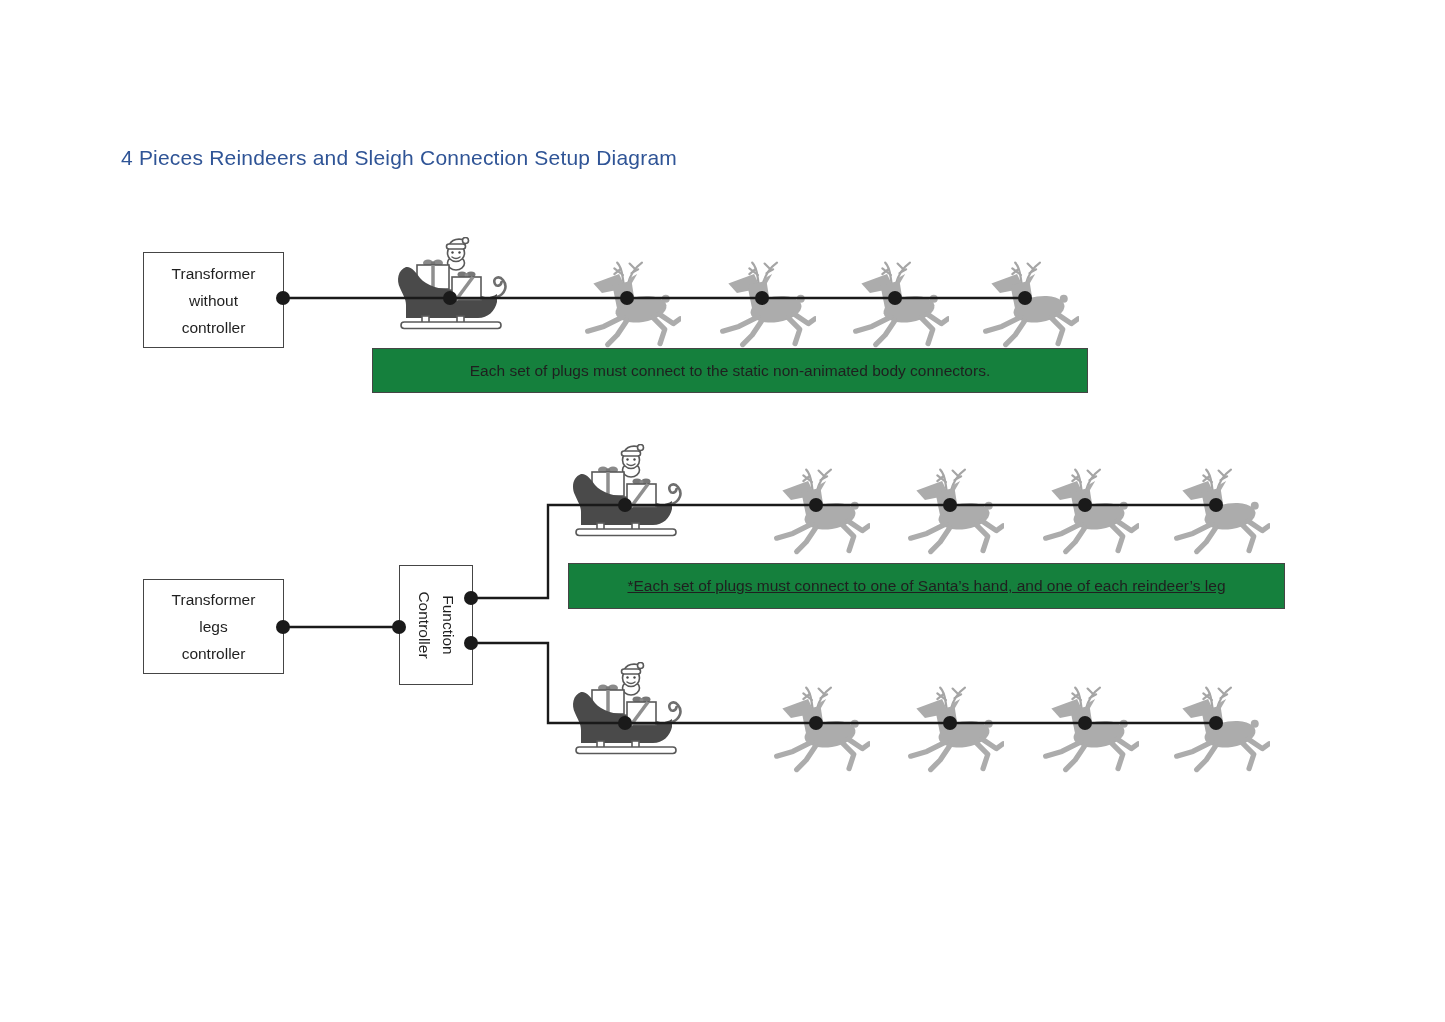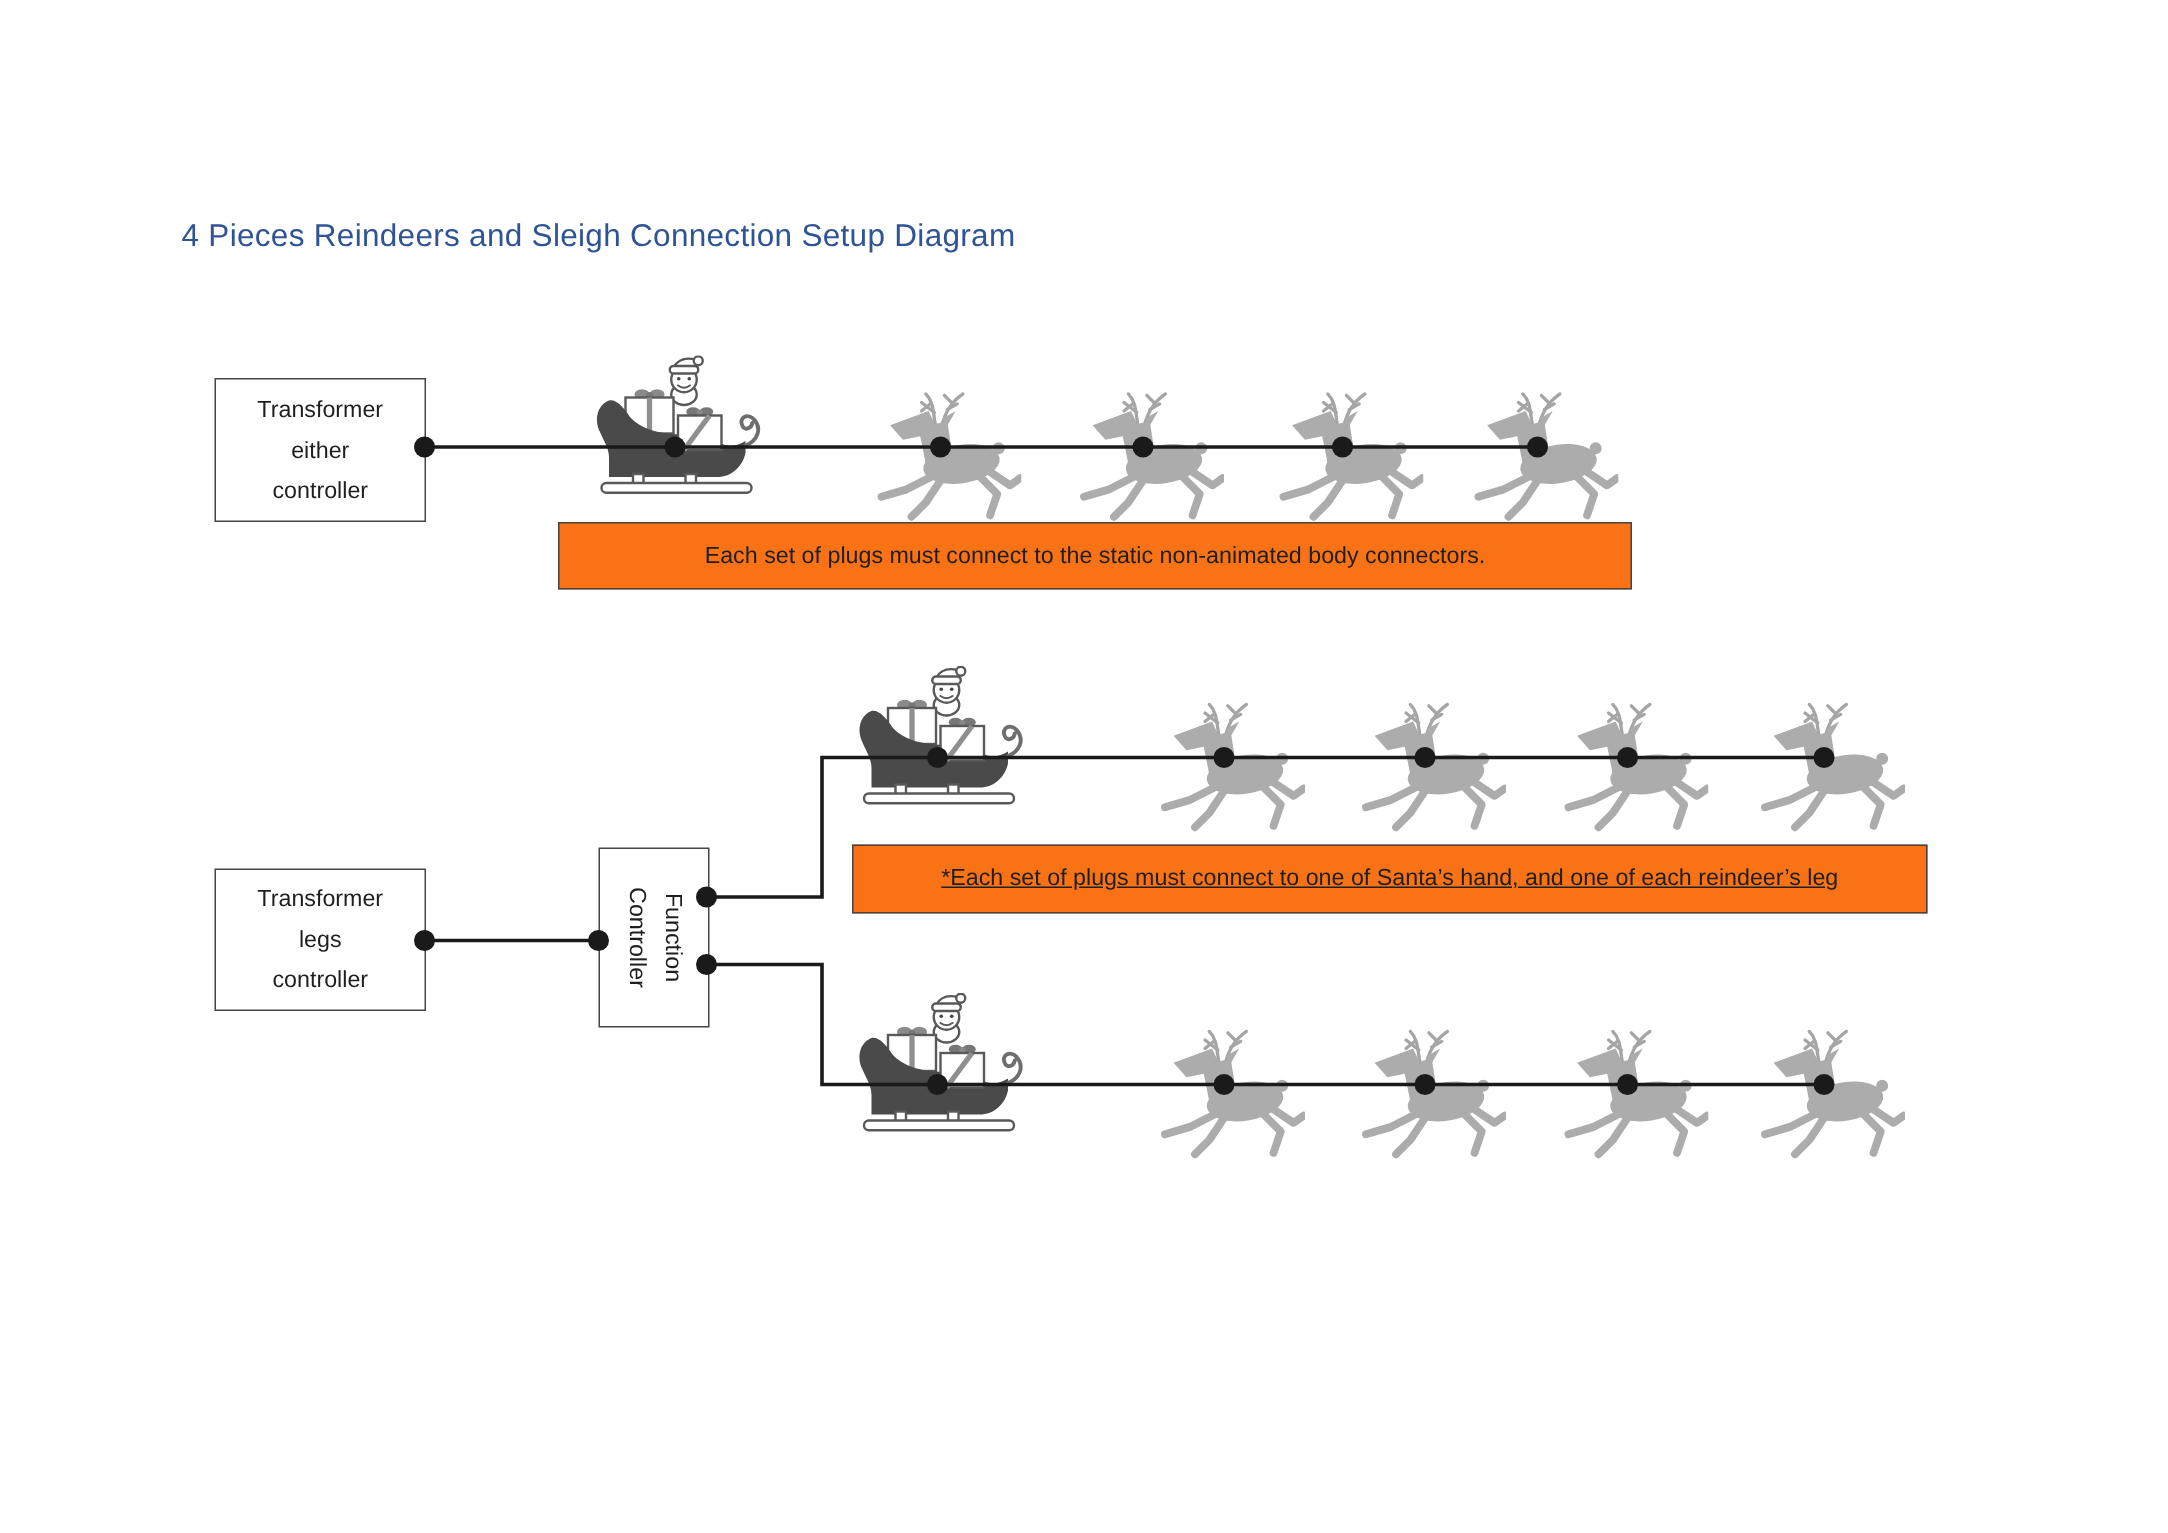--- a/index.html
+++ b/index.html
@@ -32,21 +32,21 @@
   .node-b{left:143px;top:579px;width:139px;height:93px;}
   .node-fc{left:399px;top:565px;width:72px;height:118px;}
   .fc-rot{
     position:absolute;left:50%;top:50%;width:118px;height:72px;
     transform:translate(-50%,-50%) rotate(90deg);
     display:flex;flex-direction:column;align-items:center;justify-content:center;
     font-size:15.5px;line-height:24px;text-align:center;
   }
 
   .callout{
-    position:absolute;z-index:4;background:#f97316;
+    position:absolute;z-index:4;background:#15803d;
     border:1.4px solid var(--box-border-gray,#454545);
     display:flex;align-items:center;justify-content:center;
     font-size:15.5px;text-align:center;
   }
   .callout-1{left:372px;top:348px;width:714px;height:43px;}
   .callout-2{left:568px;top:563px;width:715px;height:44px;text-decoration:underline;}
   .callout-3{left:563px;top:791px;width:718px;height:43px;}
 
   .note{
     position:absolute;left:148px;top:859px;width:1180px;z-index:4;
@@ -213,21 +213,21 @@
 
     <circle class="dot" cx="625" cy="723" r="7"></circle>
     <circle class="dot" cx="816" cy="723" r="7"></circle>
     <circle class="dot" cx="950" cy="723" r="7"></circle>
     <circle class="dot" cx="1085" cy="723" r="7"></circle>
     <circle class="dot" cx="1216" cy="723" r="7"></circle>
   </svg>
 
   <div class="node node-a">
     <div>Transformer</div>
-    <div>either</div>
+    <div>without</div>
     <div>controller</div>
   </div>
 
   <div class="node node-b">
     <div>Transformer</div>
     <div>legs</div>
     <div>controller</div>
   </div>
 
   <div class="node node-fc">

